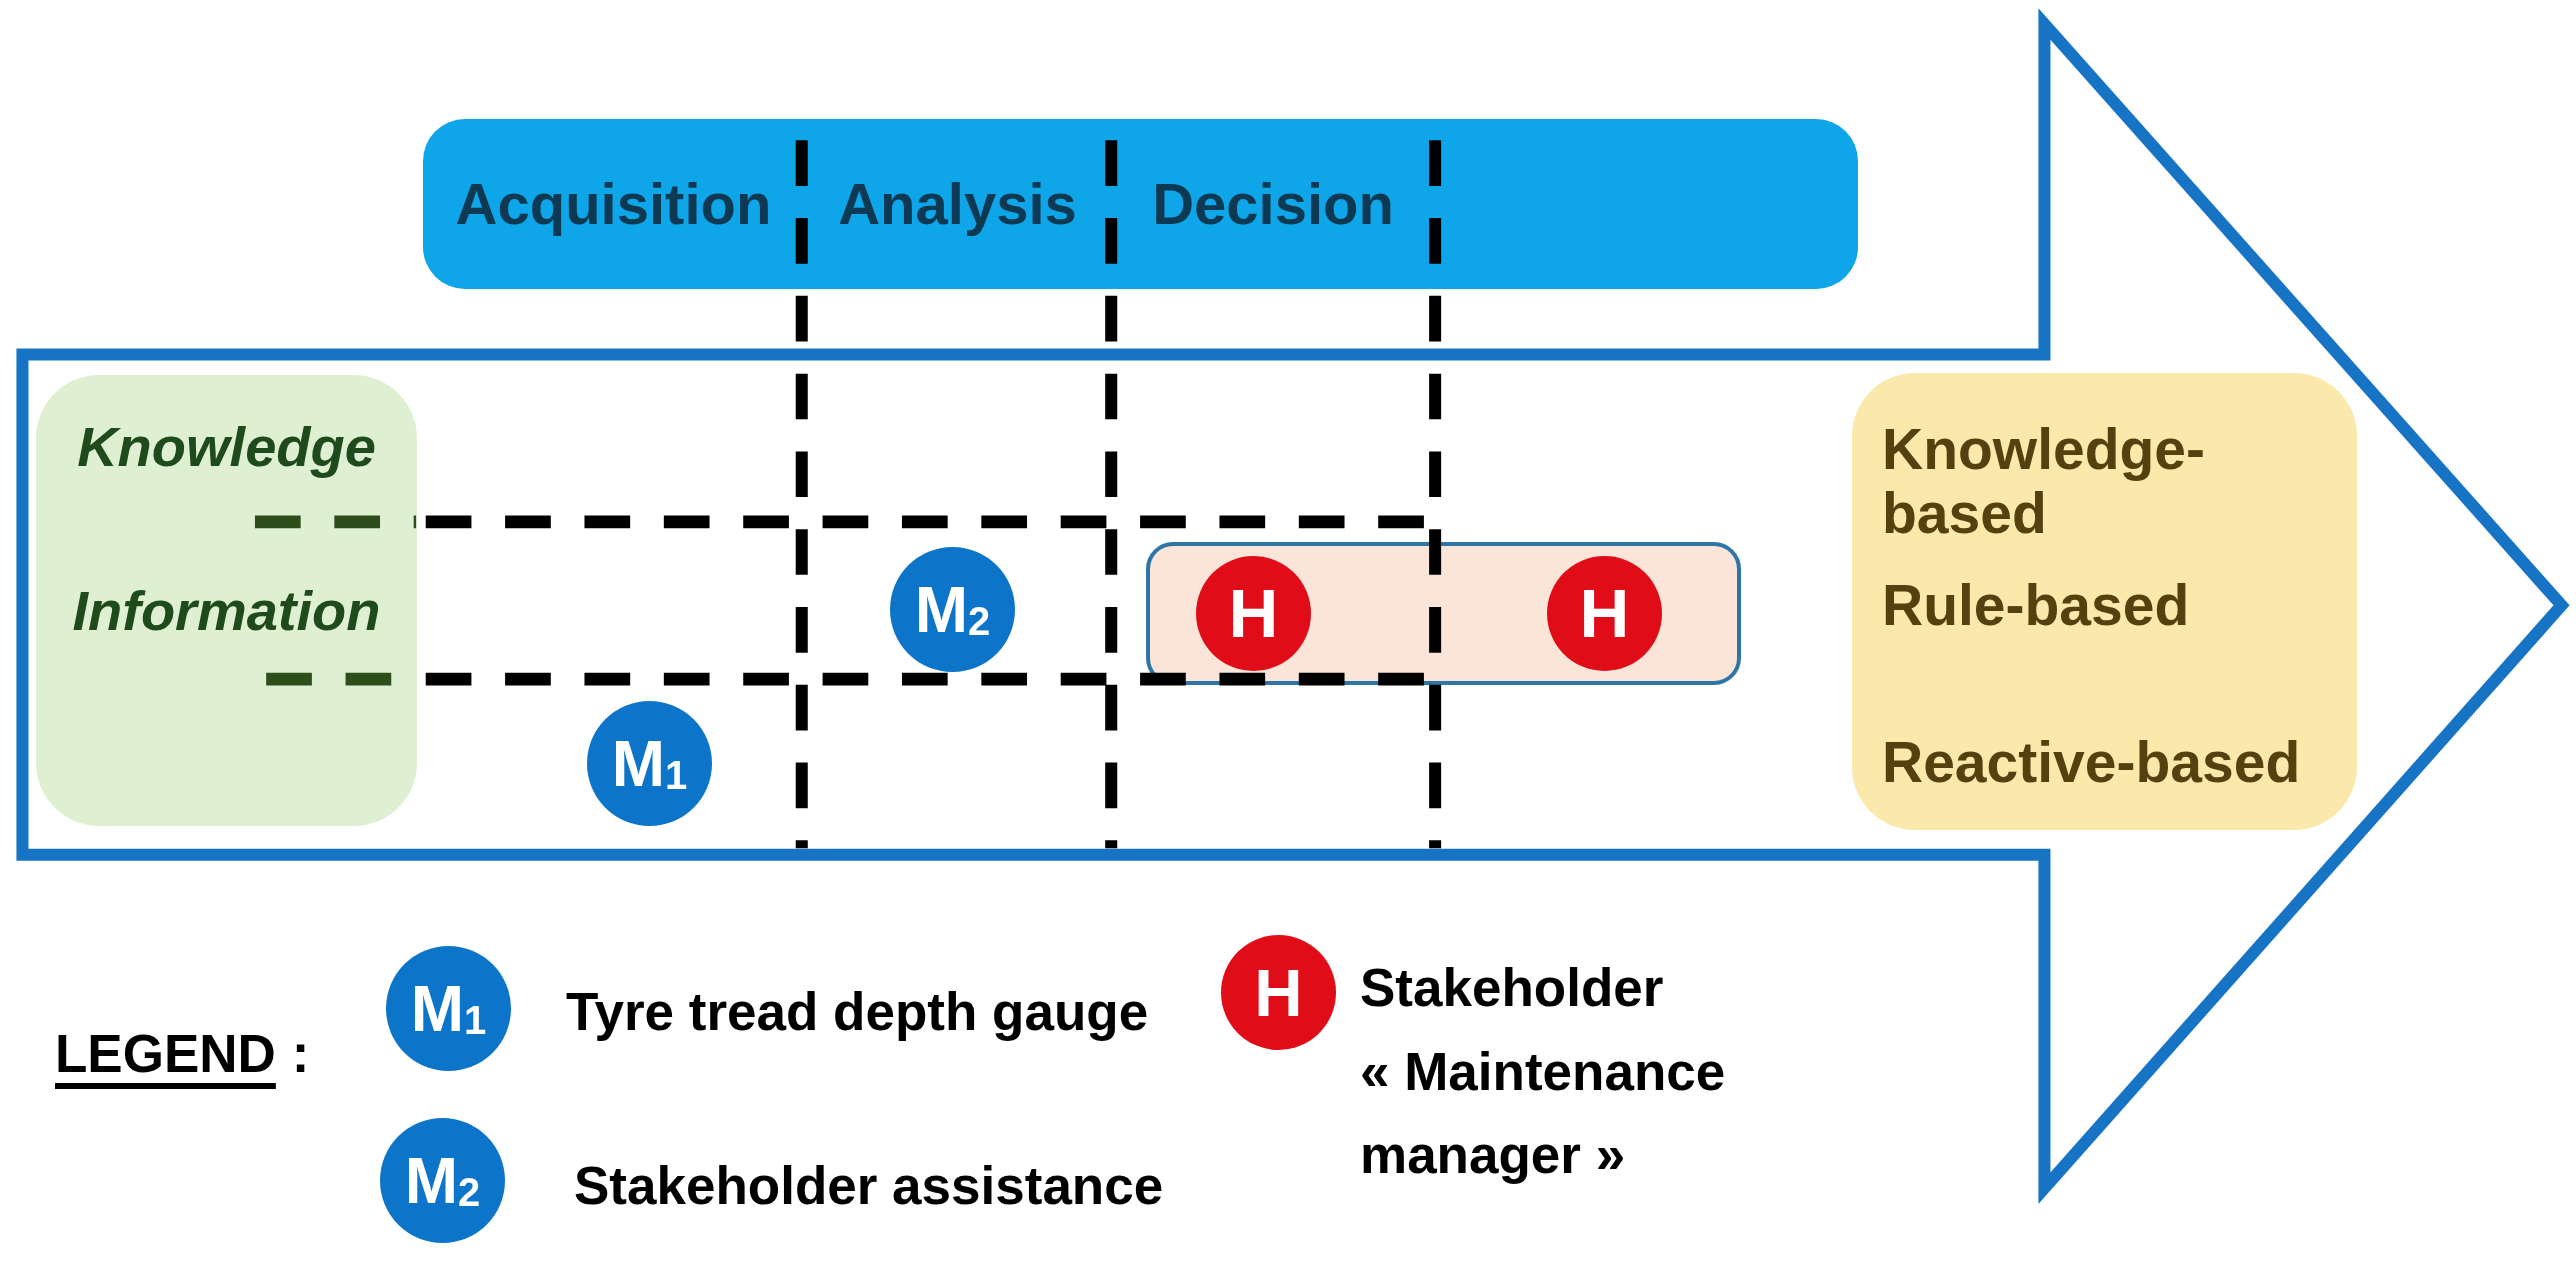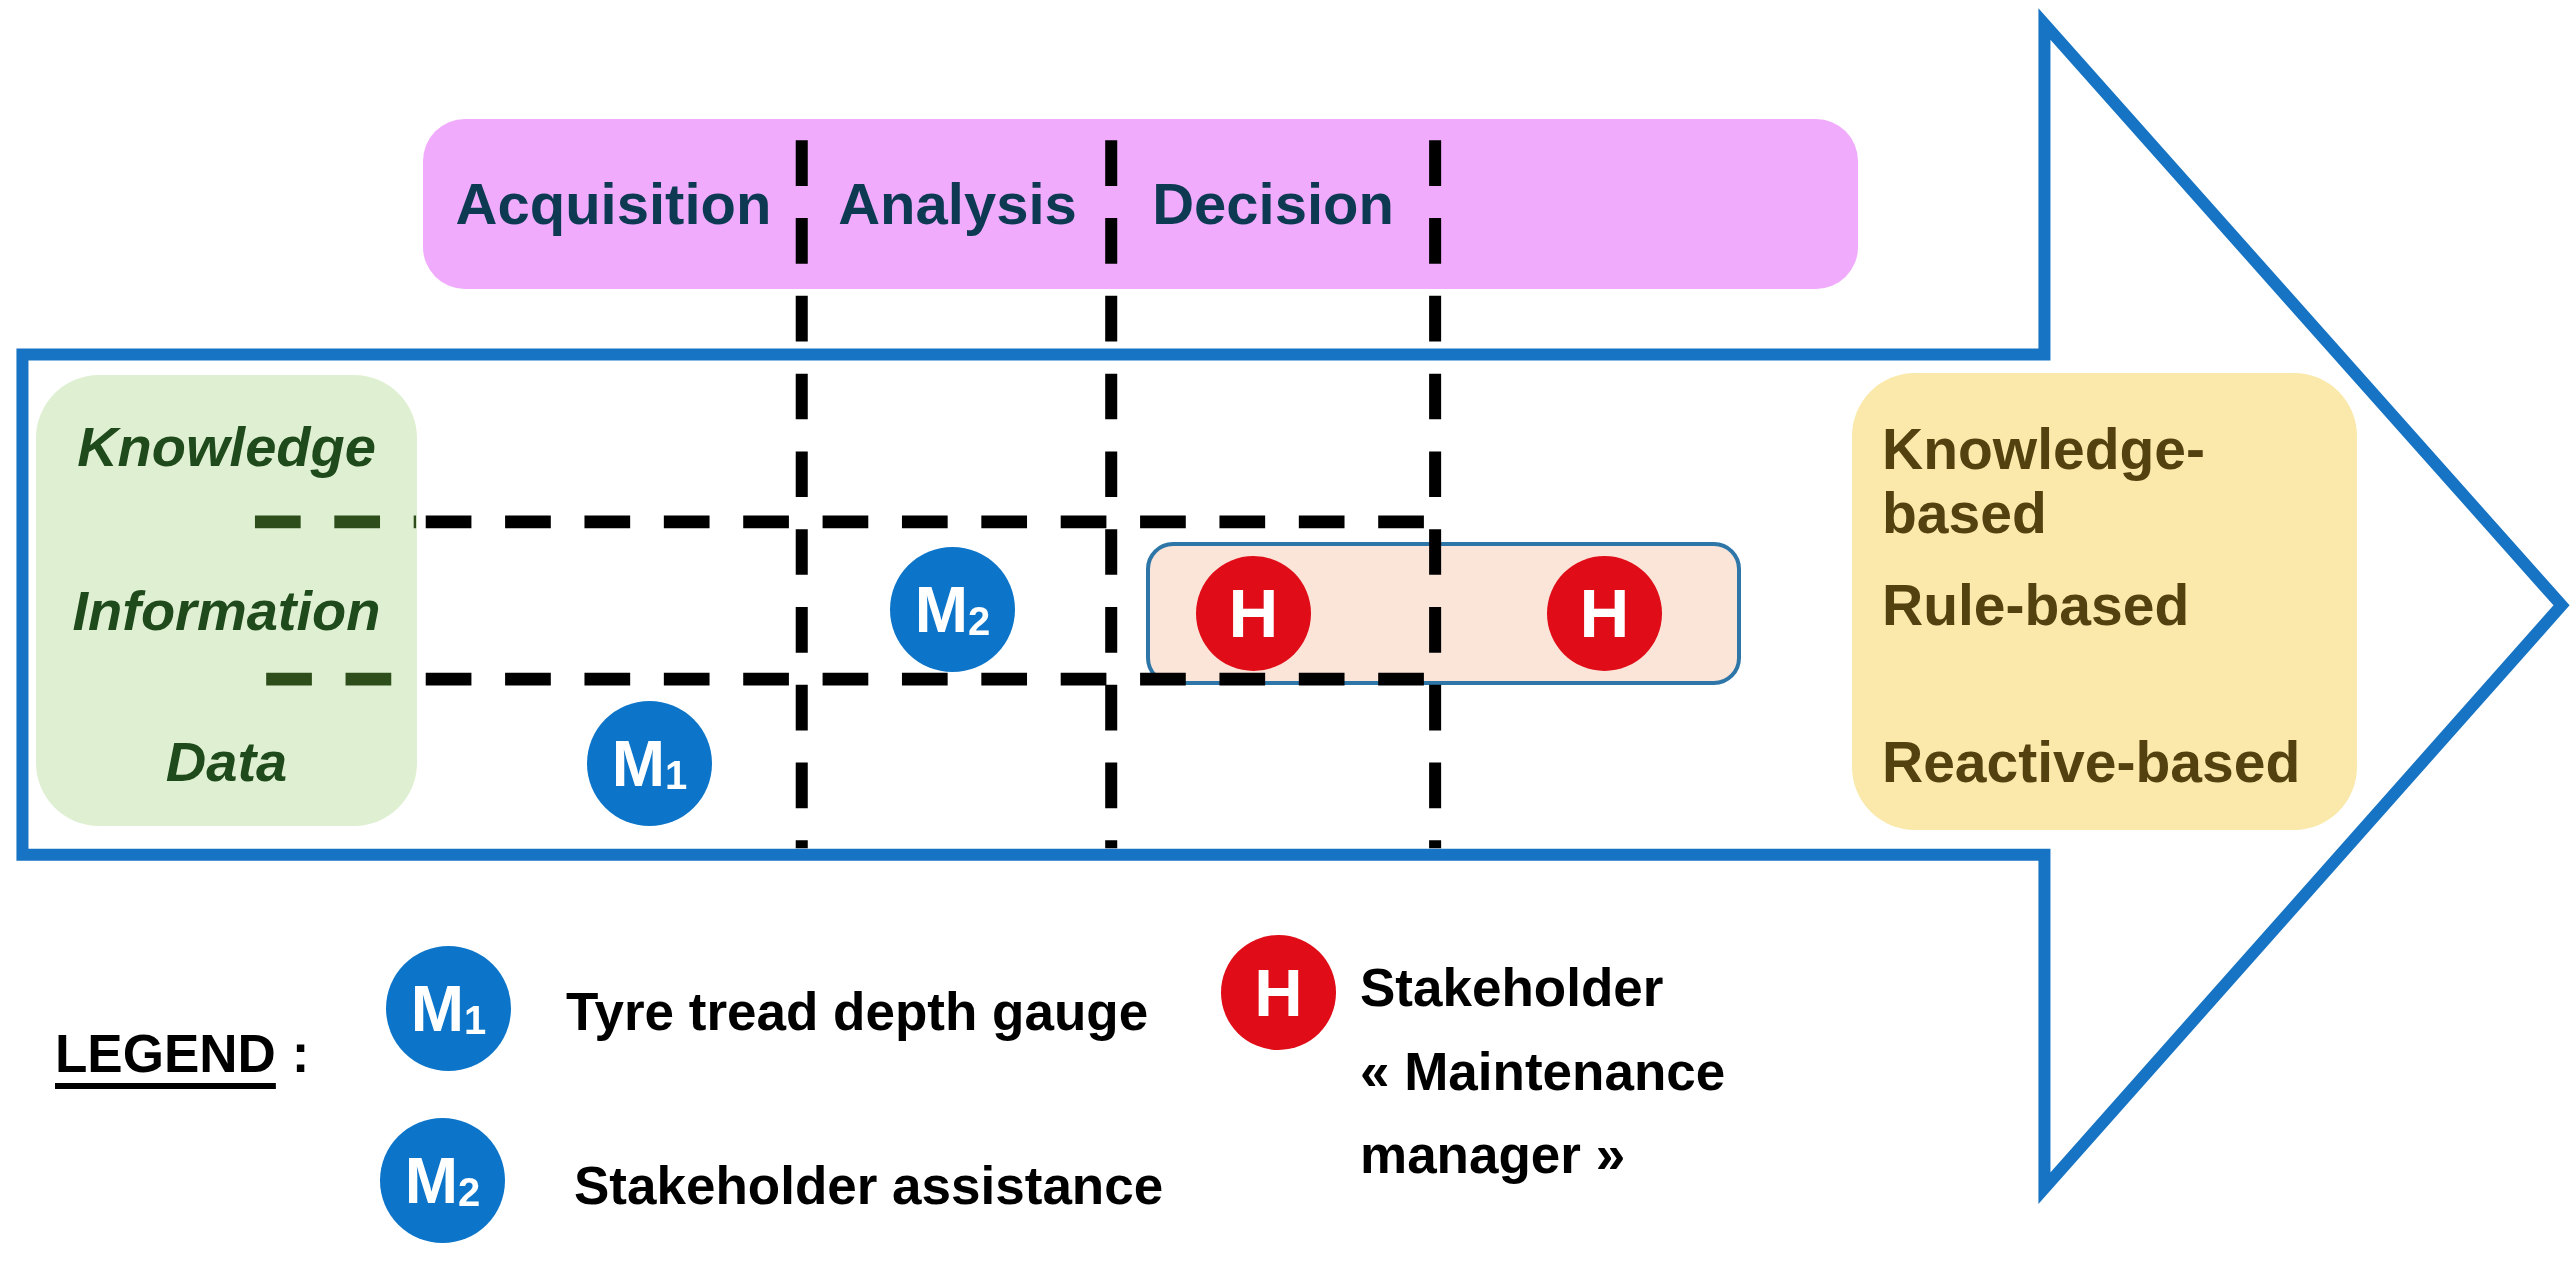--- a/index.html
+++ b/index.html
@@ -2,21 +2,21 @@
 <html style="font-size:13px"><head>
 <meta charset="utf-8">
 <style>
   html,body{margin:0;padding:0;background:#ffffff;}
   .stage-wrap{position:relative;width:2576px;height:1266px;background:#ffffff;overflow:hidden;
     font-family:"Liberation Sans", sans-serif;font-weight:700;}
   .abs{position:absolute;}
   svg.layer{position:absolute;left:0;top:0;}
 
   
-  .stage-bar{left:423px;top:119px;width:1435px;height:170px;background:#f0abfc;border-radius:42px;z-index:1;}
+  .stage-bar{left:423px;top:119px;width:1435px;height:170px;background:#0ea5e9;border-radius:42px;z-index:1;}
   .stage-label{position:absolute;top:0;height:170px;line-height:170px;text-align:center;
     font-size:58px;color:#0d3a52;}
 
   
   .levels-box{left:36px;top:375px;width:381px;height:451px;background:#dff0d2;border-radius:63px;z-index:1;}
   .level-label{left:36px;width:381px;height:67px;line-height:67px;text-align:center;
     font-size:56px;color:#1f4a1c;z-index:1;font-style:italic;}
 
   
   .modes-box{left:1852px;top:373px;width:505px;height:457px;background:#fae9aa;border-radius:63px;z-index:1;}
@@ -67,21 +67,20 @@
 
   <div class="abs stage-bar">
     <div class="stage-label" style="left:0;width:381px">Acquisition</div>
     <div class="stage-label" style="left:381px;width:307px">Analysis</div>
     <div class="stage-label" style="left:688px;width:324px">Decision</div>
   </div>
 
   <div class="abs levels-box"></div>
   <div class="abs level-label" style="top:413px">Knowledge</div>
   <div class="abs level-label" style="top:577px">Information</div>
-  <div class="abs level-label" style="top:728px">Data</div>
 
   <div class="abs modes-box"></div>
   <div class="abs mode-label" style="top:417px">Knowledge-based</div>
   <div class="abs mode-label" style="top:730px">Reactive-based</div>
   <div class="abs mode-label" style="top:573px">Rule-based</div>
 
   <div class="abs stakeholder-box"></div>
 
   <svg class="layer" width="2576" height="1266" style="z-index:2" viewBox="0 0 3213 1579">
     <line x1="1000" y1="175" x2="1000" y2="1058" stroke="#000000" stroke-width="15" stroke-dasharray="57 40"></line>

